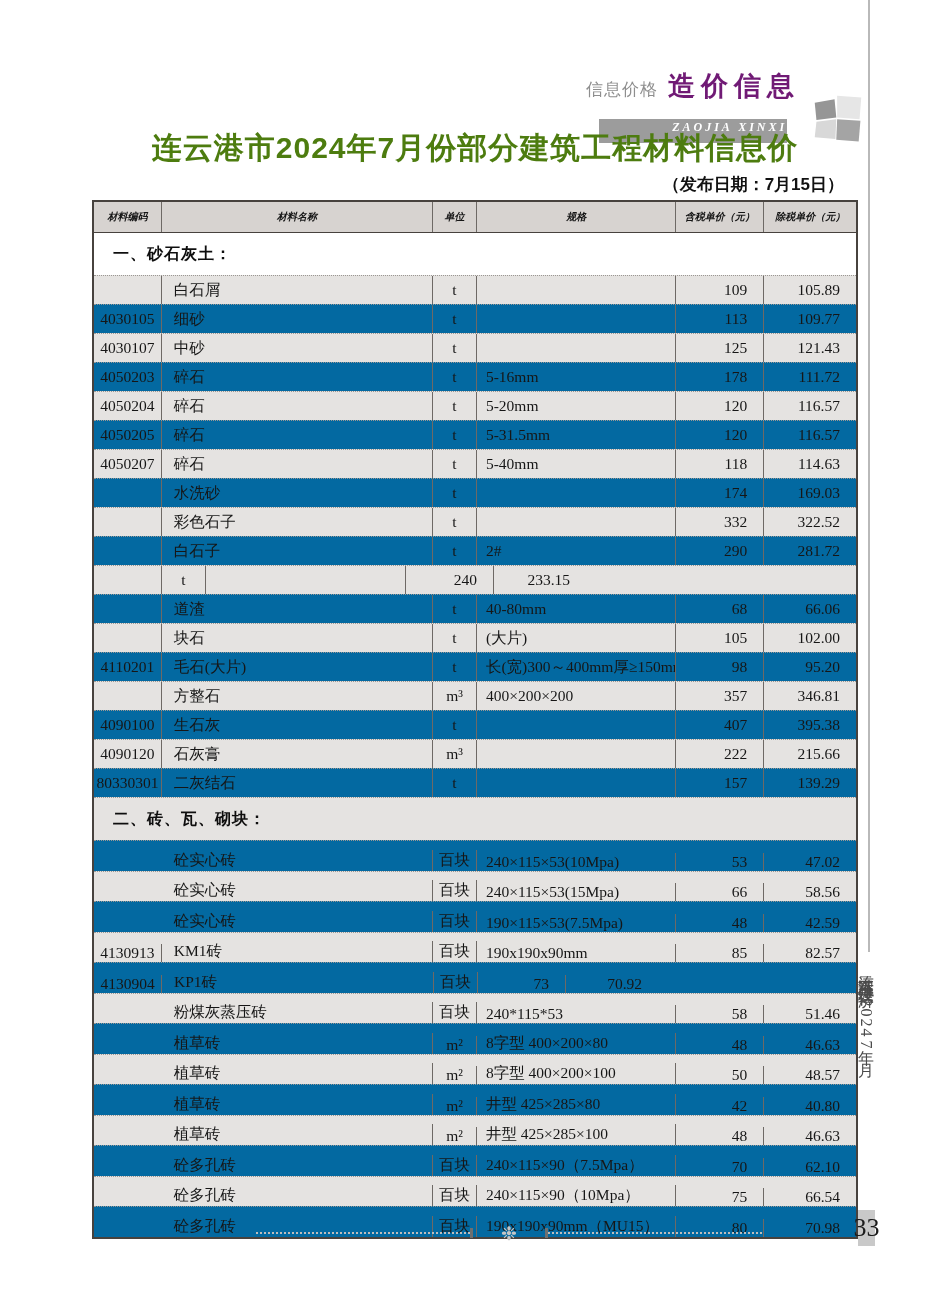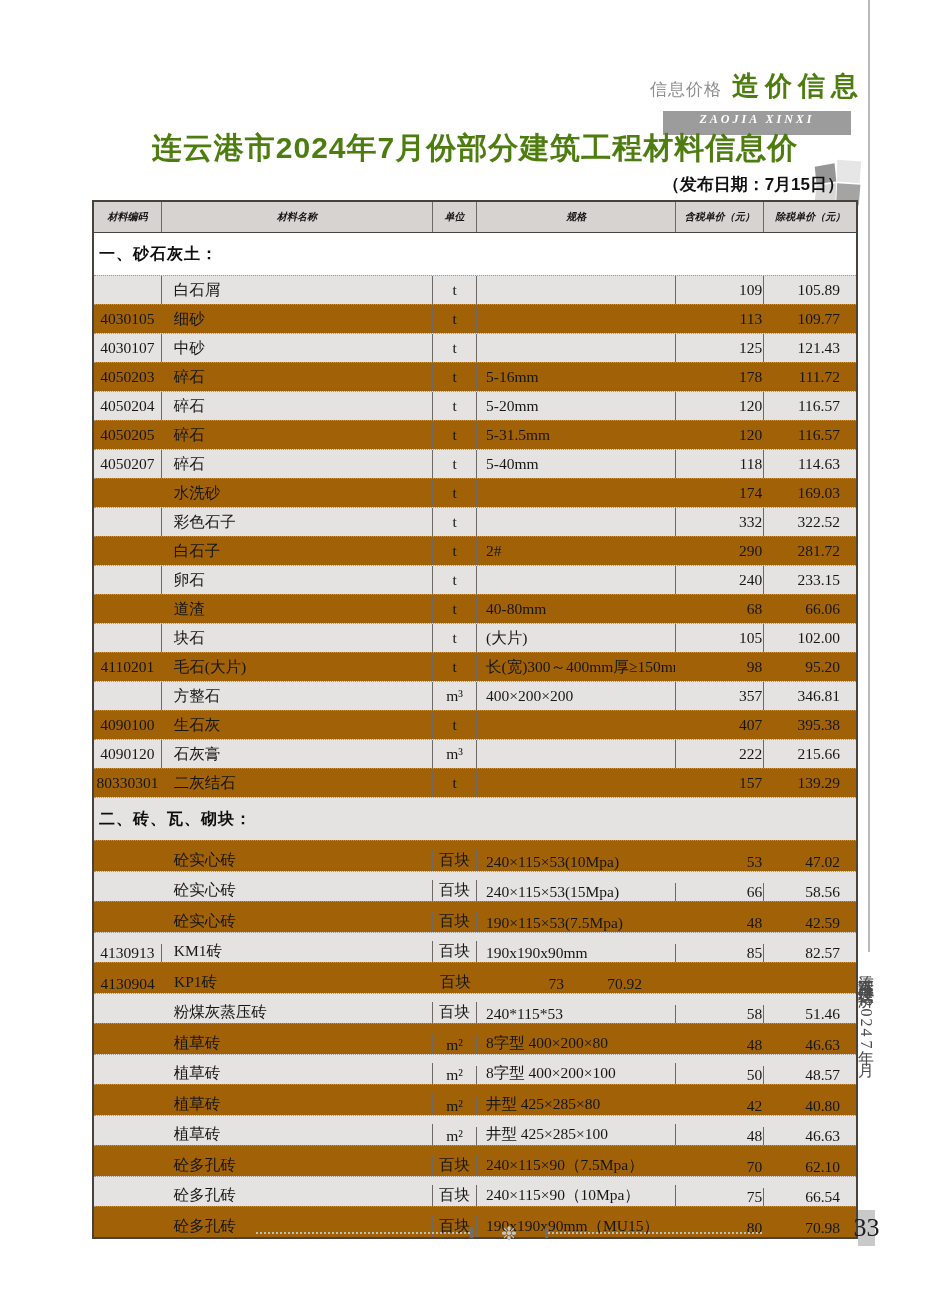--- a/index.html
+++ b/index.html
@@ -1,26 +1,26 @@
 <!DOCTYPE html>
 <html><head>
 <meta charset="utf-8">
 <style>
   html,body{margin:0;padding:0;}
   body{
     width:950px;height:1298px;position:relative;background:#ffffff;
     font-family:"Liberation Sans",sans-serif;color:#1a1a1a;overflow:hidden;
   }
   
-  .masthead{position:absolute;top:68px;right:86px;display:flex;align-items:flex-end;gap:24px;flex-direction:column;}
+  .masthead{position:absolute;top:68px;right:86px;display:flex;align-items:flex-end;gap:12px;}
   .mast-text{display:flex;flex-direction:column;align-items:center;}
   .mast-line1{display:flex;align-items:baseline;gap:10px;white-space:nowrap;}
   .mast-small{font-size:17px;color:#8e8e8e;letter-spacing:1px;}
-  .mast-big{font-size:27px;font-weight:700;color:#4d7c0f;letter-spacing:6px;}
-  .mast-band{margin-top:7px;background:#9c9c9c;color:#ffffff;width:88%;text-align:center;
+  .mast-big{font-size:27px;font-weight:700;color:#701a75;letter-spacing:6px;}
+  .mast-band{margin-top:15px;background:#9c9c9c;color:#ffffff;width:88%;text-align:right;
     font-family:"Liberation Serif",serif;font-style:italic;font-weight:700;font-size:12px;
     letter-spacing:3px;padding:1px 0 8px;}
   .mast-logo{margin-bottom:-2px;}
   
   .doc-title{position:absolute;top:128px;left:92px;width:766px;text-align:center;
     font-size:30px;font-weight:700;color:#4d7c0f;letter-spacing:1px;white-space:nowrap;}
   .pub-date{position:absolute;top:173px;left:92px;width:752px;text-align:right;
     font-size:17px;font-weight:700;color:#111;}
   
   .price-table{position:absolute;top:200px;left:92px;width:766px;
@@ -29,28 +29,28 @@
   .t-head .cell{font-weight:700;font-size:10px;justify-content:center;padding:0 2px;
     font-family:"Liberation Sans",sans-serif;font-style:italic;}
   .cell{display:flex;align-items:center;box-sizing:border-box;
     border-right:1px solid #6e6965;overflow:hidden;white-space:nowrap;
     font-family:"Liberation Serif",serif;font-size:15.5px;color:#161616;}
   .cell:last-child{border-right:none;}
   .c-code{width:68px;justify-content:center;}
   .c-name{width:272px;padding-left:12px;}
   .c-unit{width:44px;justify-content:center;}
   .c-spec{width:200px;padding-left:9px;}
-  .c-p1{width:88px;justify-content:flex-end;padding-right:1px;}
+  .c-p1{width:88px;justify-content:flex-end;padding-right:16px;}
   .c-p2{width:92px;justify-content:flex-end;padding-right:16px;}
   .t-body > div{border-top:1px dotted #9b9793;}
   .t-body > div:first-child{border-top:none;}
-  .row{display:flex;height:28px;background:#a16207;}
+  .row{display:flex;height:28px;background:#0369a1;}
   .row.tall{height:29.5px;align-items:flex-end;}
   .row.shaded{background:#e5e3e1;}
-  .sec-row{height:42px;display:flex;align-items:center;padding-left:5px;
+  .sec-row{height:42px;display:flex;align-items:center;padding-left:19px;
     font-size:16px;font-weight:700;color:#0e0e0e;background:#ffffff;
     font-family:"Liberation Sans",sans-serif;letter-spacing:1px;}
   .sec-row.shaded{background:#e5e3e1;}
   
   .footer-orn{position:absolute;top:1224px;left:256px;width:506px;height:18px;
     display:flex;align-items:center;}
   .orn-dots{flex:1;border-top:2px dotted #bdbdbd;height:0;}
   .orn-bar{width:3px;height:10px;background:#6f6f6f;}
   .orn-glyph{font-size:19px;color:#c6c6c6;line-height:1;margin:0 28px;}
   
@@ -170,21 +170,20 @@
       <div class="row">
         <div class="cell c-code"></div>
         <div class="cell c-name">白石子</div>
         <div class="cell c-unit">t</div>
         <div class="cell c-spec">2#</div>
         <div class="cell c-p1">290</div>
         <div class="cell c-p2">281.72</div>
       </div>
       <div class="row shaded">
         <div class="cell c-code"></div>
-        <div class="cell c-name">卵石</div>
         <div class="cell c-unit">t</div>
         <div class="cell c-spec"></div>
         <div class="cell c-p1">240</div>
         <div class="cell c-p2">233.15</div>
       </div>
       <div class="row">
         <div class="cell c-code"></div>
         <div class="cell c-name">道渣</div>
         <div class="cell c-unit">t</div>
         <div class="cell c-spec">40-80mm</div>

